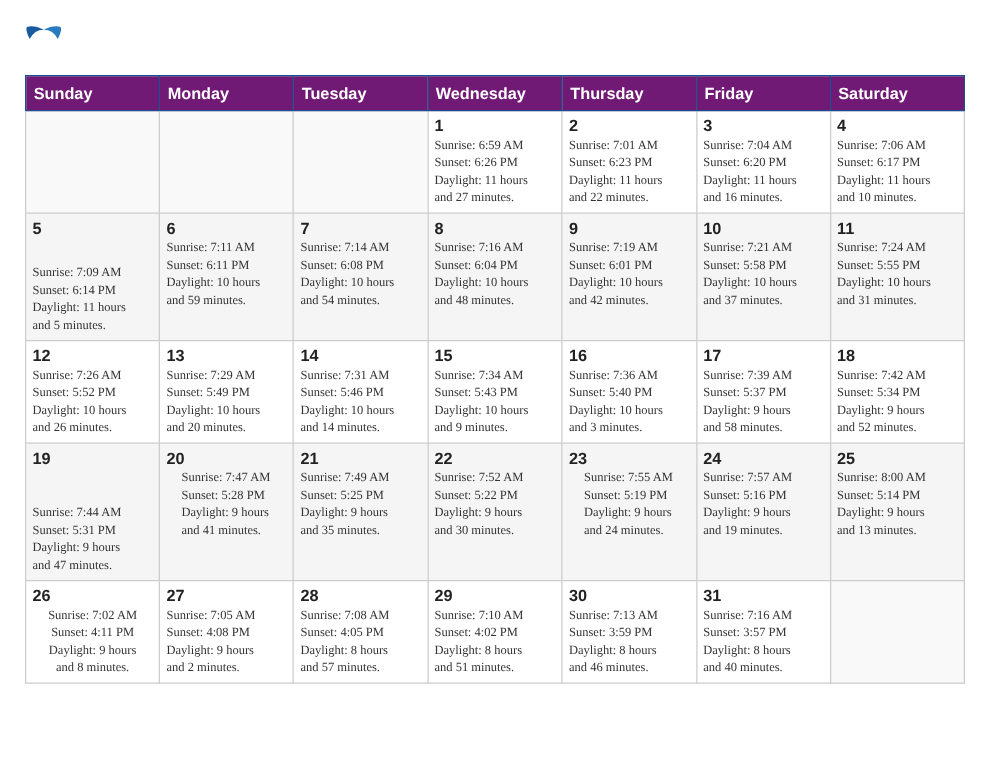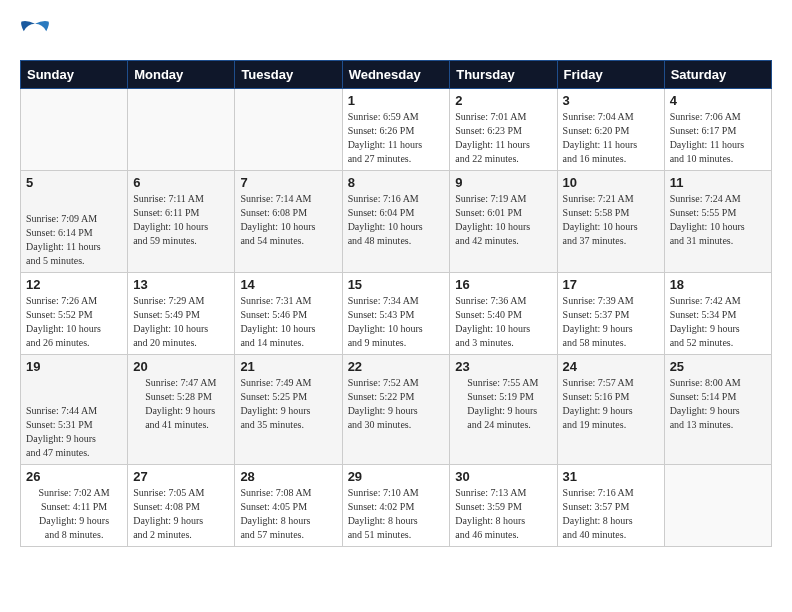--- a/index.html
+++ b/index.html
@@ -43,21 +43,21 @@
     .location-title {
       font-size: 16px;
       color: #444;
     }
     .calendar {
       width: 100%;
       border-collapse: collapse;
       border: 1px solid #ccc;
     }
     .calendar th {
-      background: #0f172a;
+      background: #701a75;
       color: #fff;
       text-align: left;
       padding: 6px 6px;
       font-size: 13px;
       border: 1px solid #1e4d8c;
     }
     .calendar td {
       border: 1px solid #ccc;
       vertical-align: top;
       padding: 4px 5px;

